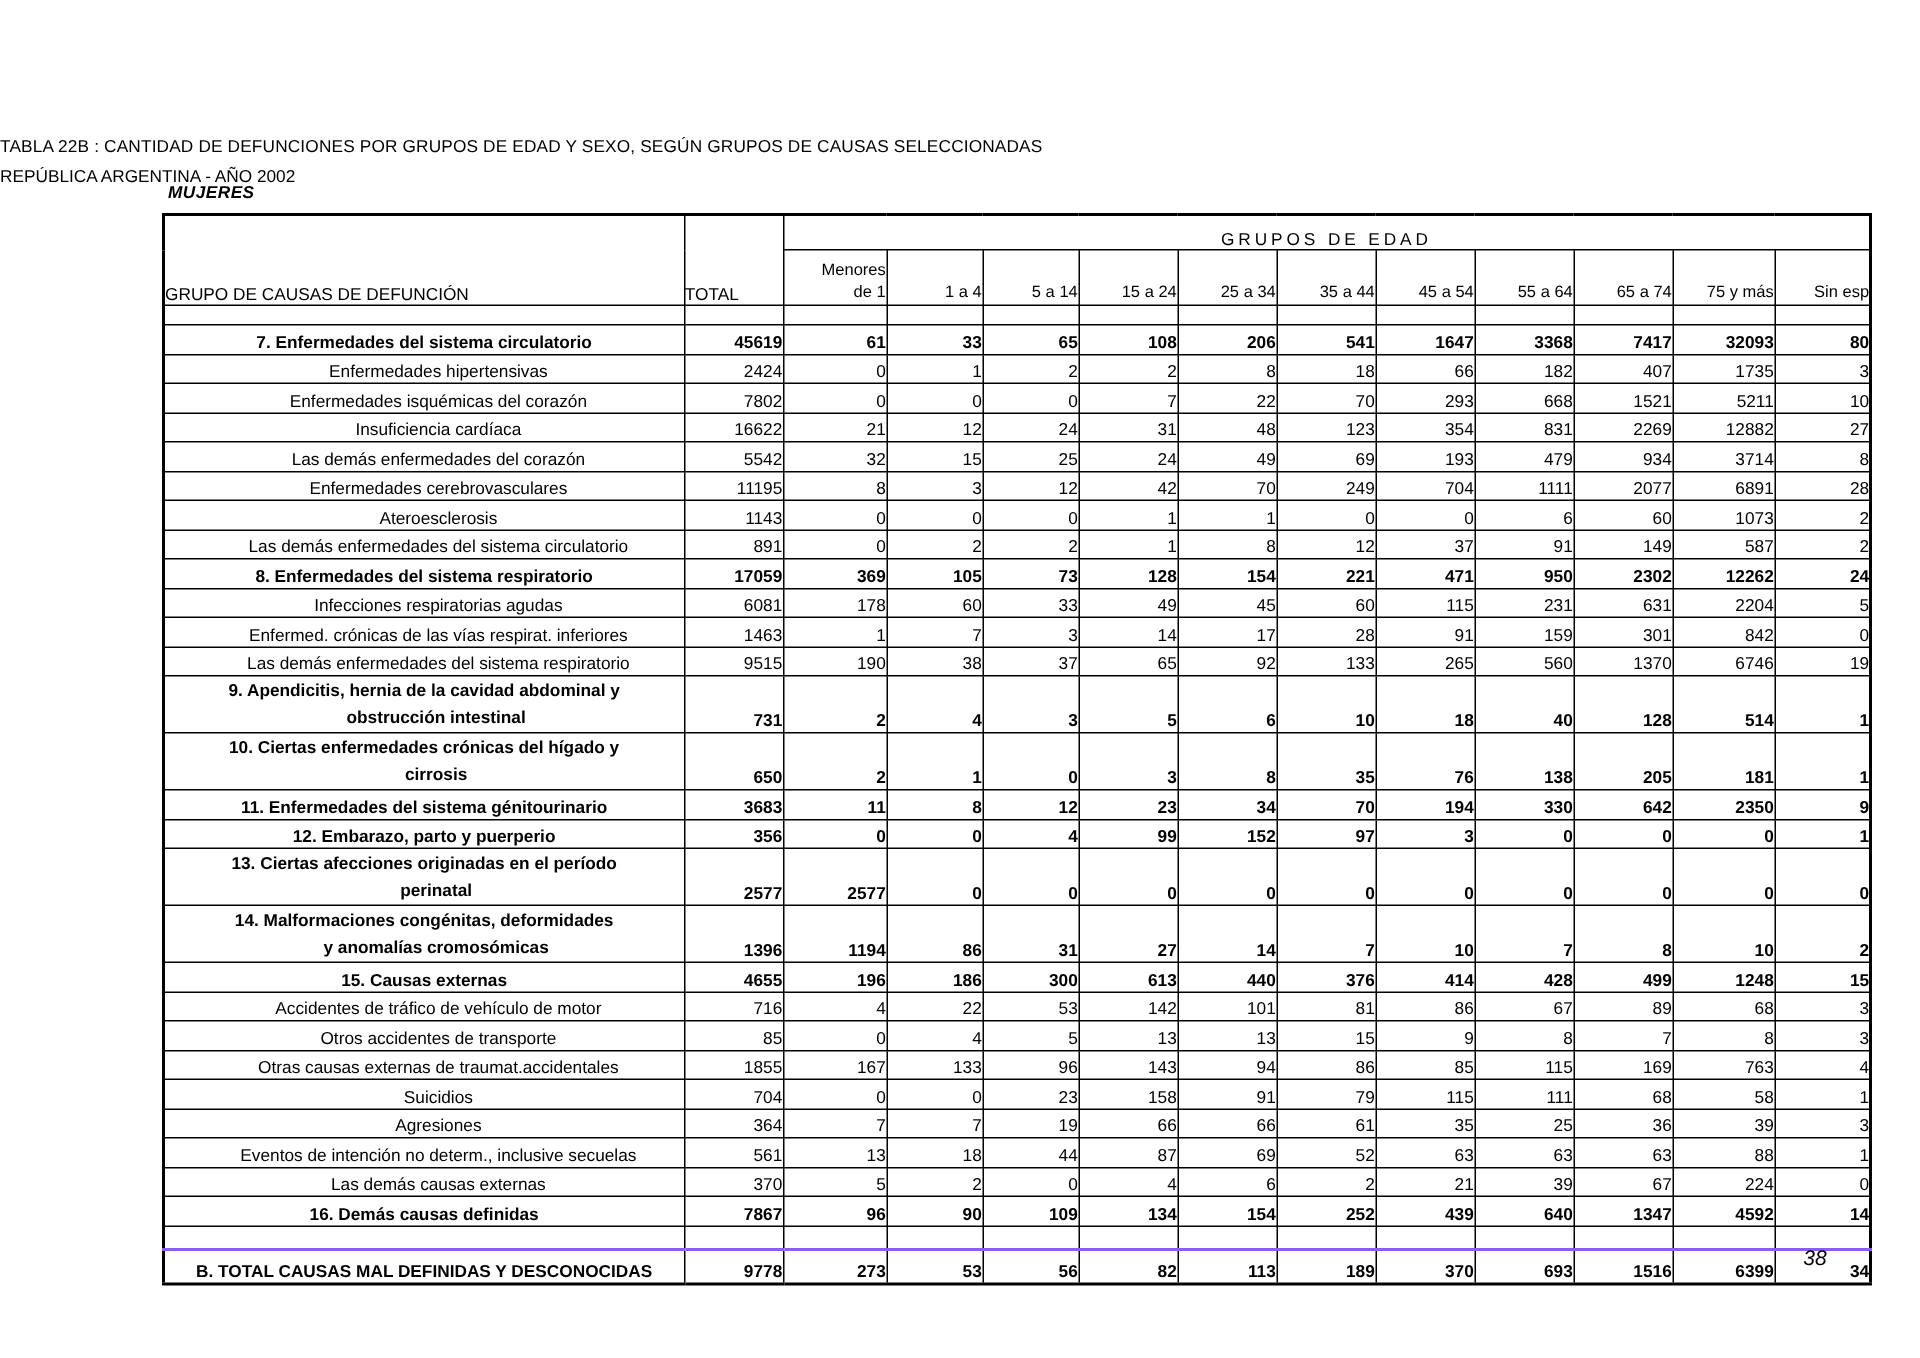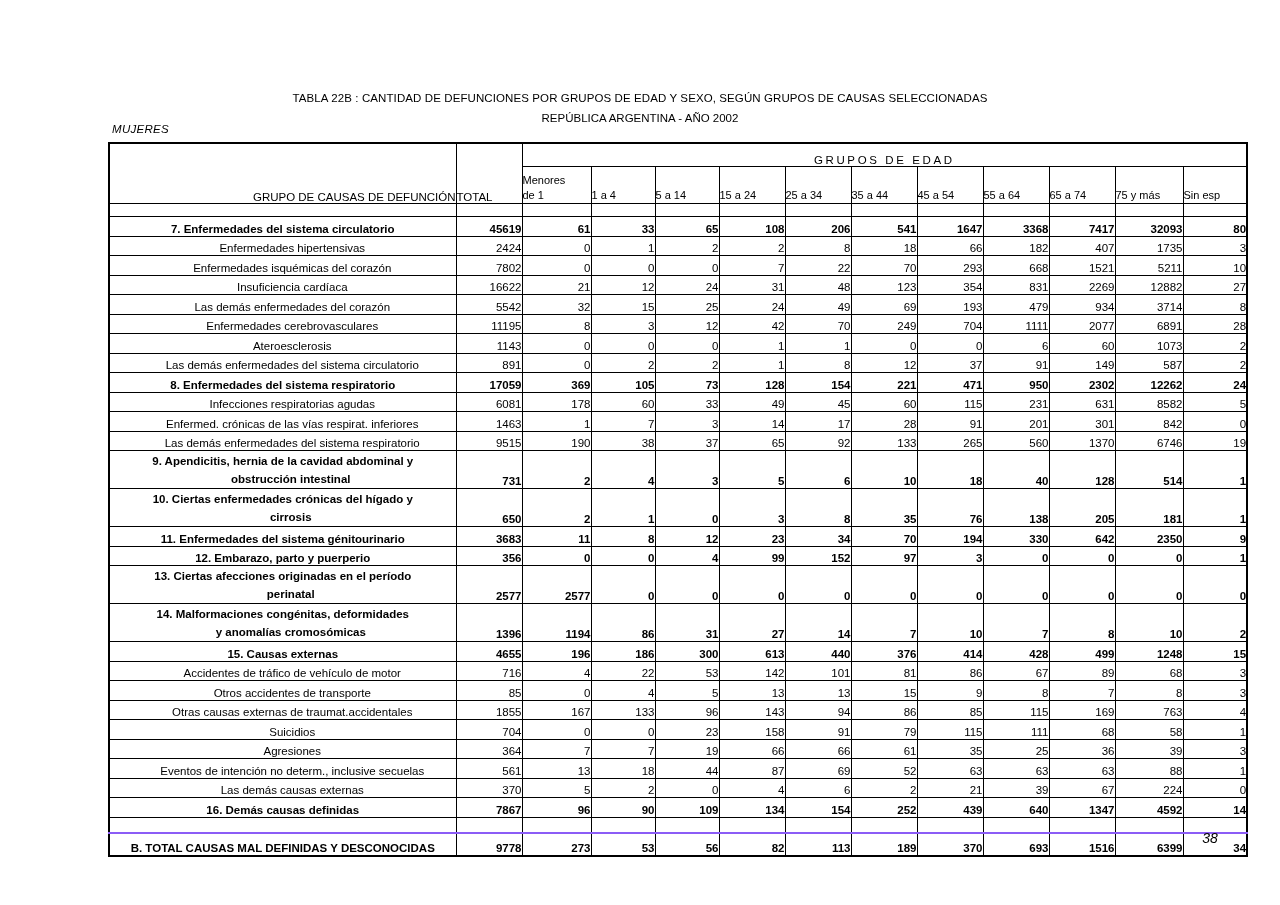--- a/index.html
+++ b/index.html
@@ -21,39 +21,39 @@
     width: 1280px;
     height: 905px;
   }
 
   
   .title-block {
     position: absolute;
     left: 0;
     top: 88px;
     width: 1280px;
-    text-align: center;
+    text-align: left;
   }
   .title-line {
     font-size: 11.5px;
     letter-spacing: 0.1px;
     line-height: 20px;
     white-space: nowrap;
   }
   .subtitle-line {
     font-size: 11.5px;
     line-height: 20px;
     white-space: nowrap;
   }
   .sex-label {
     position: absolute;
     left: 112px;
     top: 123px;
     font-size: 11.5px;
-    font-weight: normal;
+    font-weight: bold;
     font-style: italic;
     letter-spacing: 0.3px;
   }
 
   
   .table-wrap {
     position: absolute;
     left: 108px;
     top: 142px;
     width: 1128px;
@@ -72,21 +72,21 @@
     background: #ffffff;
   }
 
   
   table.deaths {
     border: 2.5px solid #000000;
   }
 
   
   th.hdr-cause {
-    text-align: right;
+    text-align: left;
     vertical-align: middle;
     font-size: 11.5px;
     height: 58px;
     padding: 0 6px;
     border-bottom: 2px solid #000;
   }
   th.hdr-total {
     text-align: left;
     vertical-align: middle;
     font-size: 11.5px;
@@ -95,21 +95,21 @@
   th.hdr-groups {
     text-align: center;
     vertical-align: middle;
     font-size: 11.5px;
     height: 22px;
     letter-spacing: 2.6px;
     border-bottom: 1px solid #000;
     margin-left: 48px;
   }
   th.hdr-age {
-    text-align: left;
+    text-align: right;
     vertical-align: top;
     font-size: 11px;
     height: 36px;
     padding-top: 5px;
     line-height: 15px;
     border-bottom: 2px solid #000;
   }
   th.hdr-age .l2 { display: block; }
 
   
@@ -372,34 +372,34 @@
             <td class="num">6081</td>
             <td class="num">178</td>
             <td class="num">60</td>
             <td class="num">33</td>
             <td class="num">49</td>
             <td class="num">45</td>
             <td class="num">60</td>
             <td class="num">115</td>
             <td class="num">231</td>
             <td class="num">631</td>
-            <td class="num">8582</td>
+            <td class="num">2204</td>
             <td class="num">5</td>
           </tr>
           <tr class="sub">
             <td class="cause">Enfermed. crónicas de las vías respirat. inferiores</td>
             <td class="num">1463</td>
             <td class="num">1</td>
             <td class="num">7</td>
             <td class="num">3</td>
             <td class="num">14</td>
             <td class="num">17</td>
             <td class="num">28</td>
             <td class="num">91</td>
-            <td class="num">201</td>
+            <td class="num">159</td>
             <td class="num">301</td>
             <td class="num">842</td>
             <td class="num">0</td>
           </tr>
           <tr class="sub">
             <td class="cause">Las demás enfermedades del sistema respiratorio</td>
             <td class="num">9515</td>
             <td class="num">190</td>
             <td class="num">38</td>
             <td class="num">37</td>

